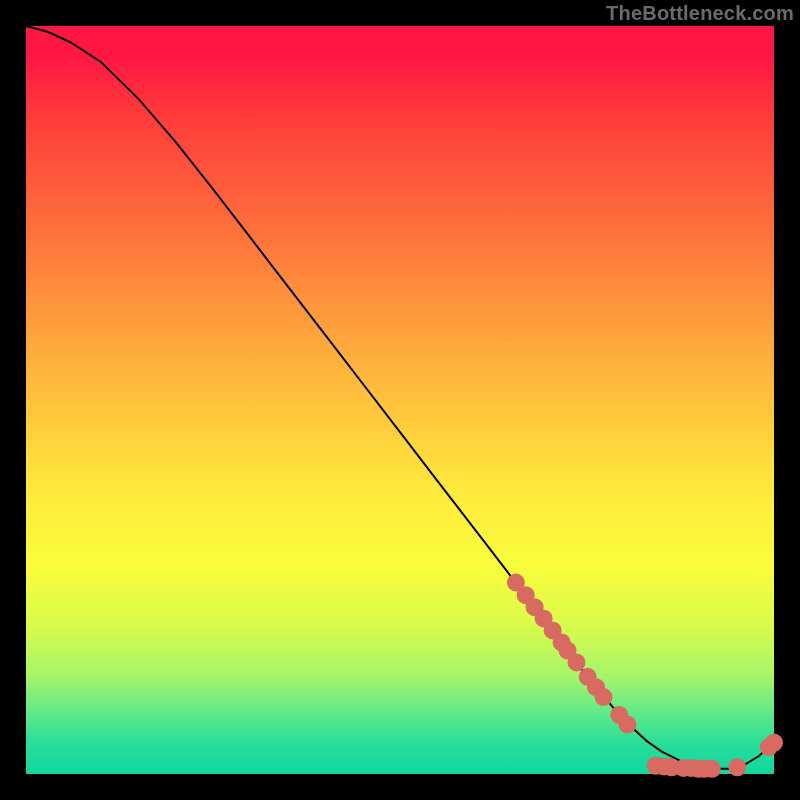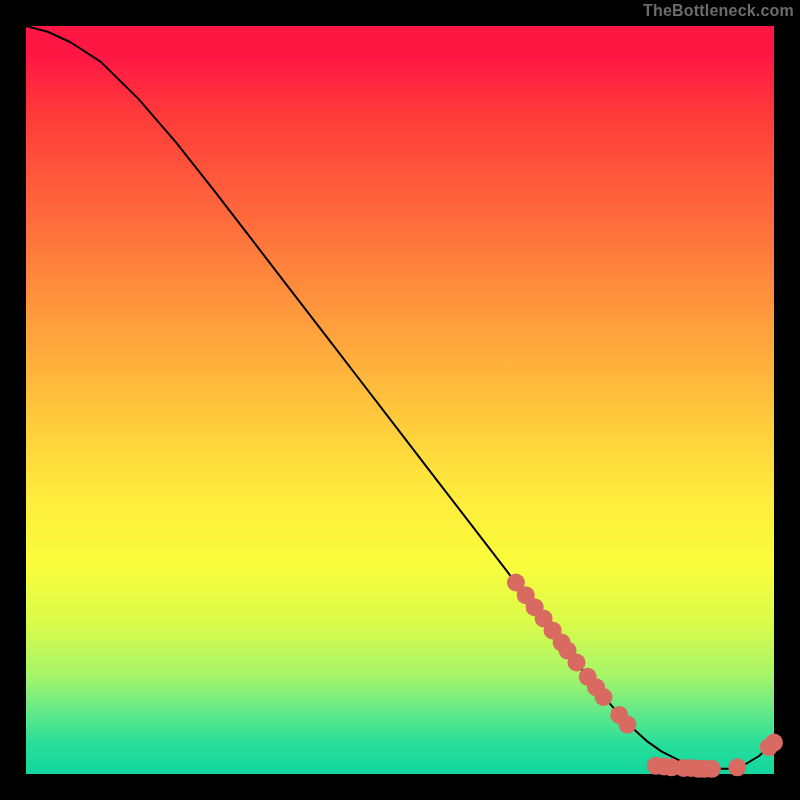--- a/index.html
+++ b/index.html
@@ -42,21 +42,21 @@
   .svg-layer {
     position: absolute;
     left: 0;
     top: 0;
   }
   .watermark {
     position: absolute;
     top: 2px;
     right: 6px;
     font-family: Arial, Helvetica, sans-serif;
-    font-size: 16px;
+    font-size: 20px;
     font-weight: 600;
     letter-spacing: 0.2px;
     color: #6b6b6b;
     user-select: none;
     text-align: center;
   }
 </style>
 </head>
 <body>
 

